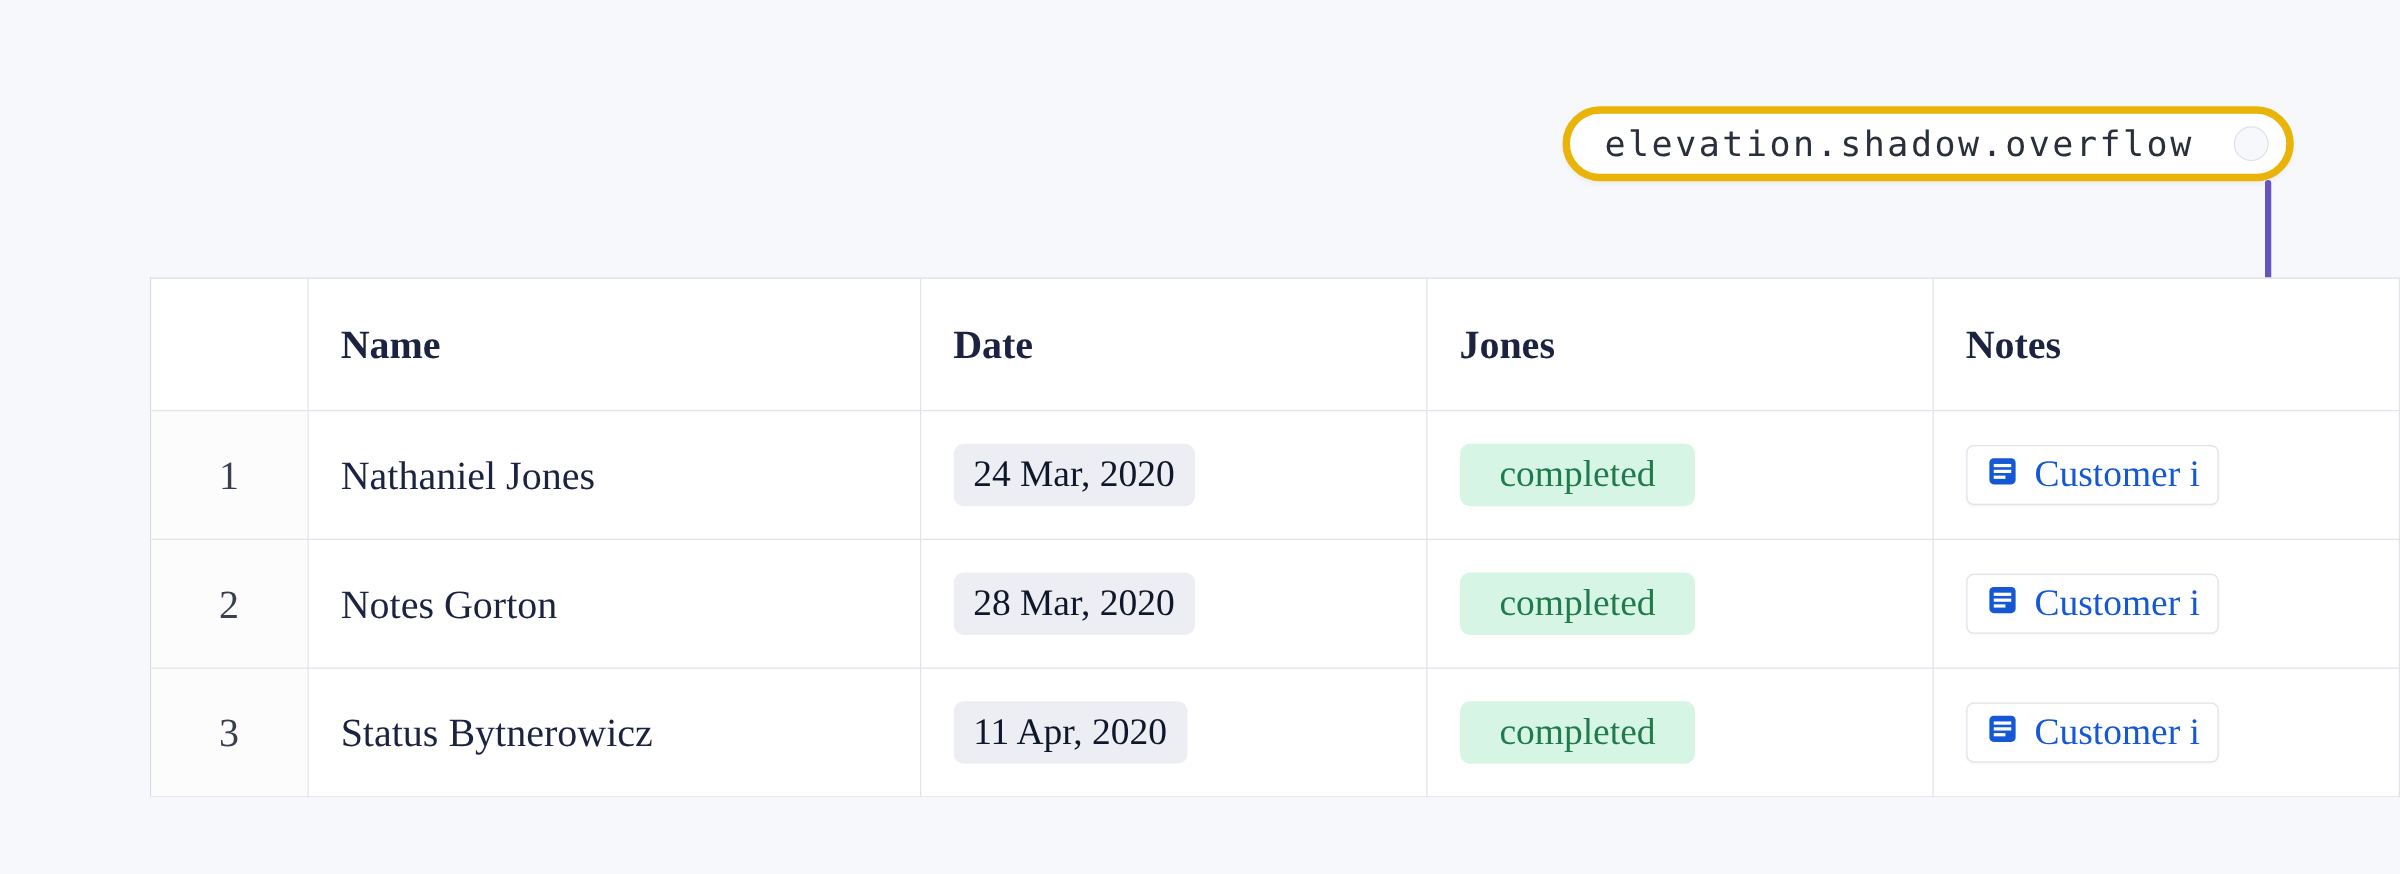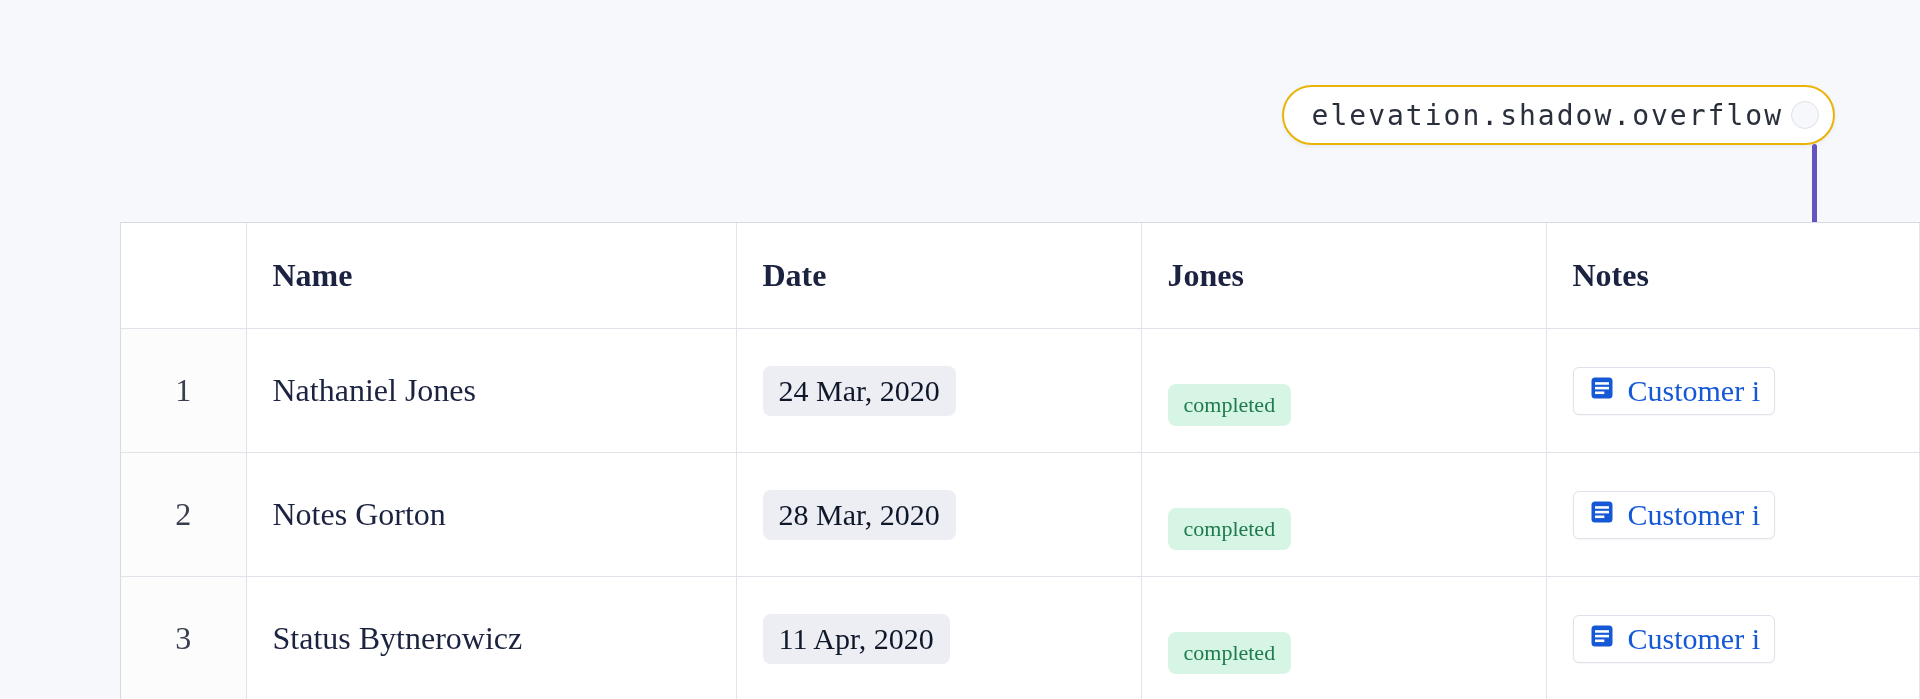--- a/index.html
+++ b/index.html
@@ -20,26 +20,26 @@
   }
 
   
   .token-pill {
     position: absolute;
     top: 85px;
     right: 85px;
     height: 60px;
     padding: 0 14px 0 28px;
     background: #ffffff;
-    border: 2px solid #eab308;
+    border: 6px solid #eab308;
     border-radius: 999px;
     box-shadow: 0 2px 4px rgba(0,0,0,0.05);
     display: inline-flex;
     align-items: center;
-    gap: 8px;
+    gap: 32px;
   }
   .token-pill .label {
     font-family: ui-monospace, SFMono-Regular, "SF Mono", Menlo, Consolas, monospace;
     font-size: 28px;
     letter-spacing: 2px;
     color: #2a2f3c;
     white-space: nowrap;
   }
   .token-pill .swatch {
     width: 28px;
@@ -126,24 +126,23 @@
     color: #0f172a;
     padding: 8px 16px;
     border-radius: 8px;
     font-size: 30px;
   }
 
   .status-chip {
     display: inline-block;
     background: #d6f5e4;
     color: #1f7a4c;
-    padding: 8px 16px;
+    padding: 8px 32px;
     border-radius: 8px;
-    font-size: 22px;
-    margin-top: 29px;
+    font-size: 30px;
   }
 
   .note-chip {
     display: inline-flex;
     align-items: flex-start;
     gap: 12px;
     background: #ffffff;
     border: 1px solid #dfe2ea;
     border-radius: 6px;
     padding: 6px 14px;

